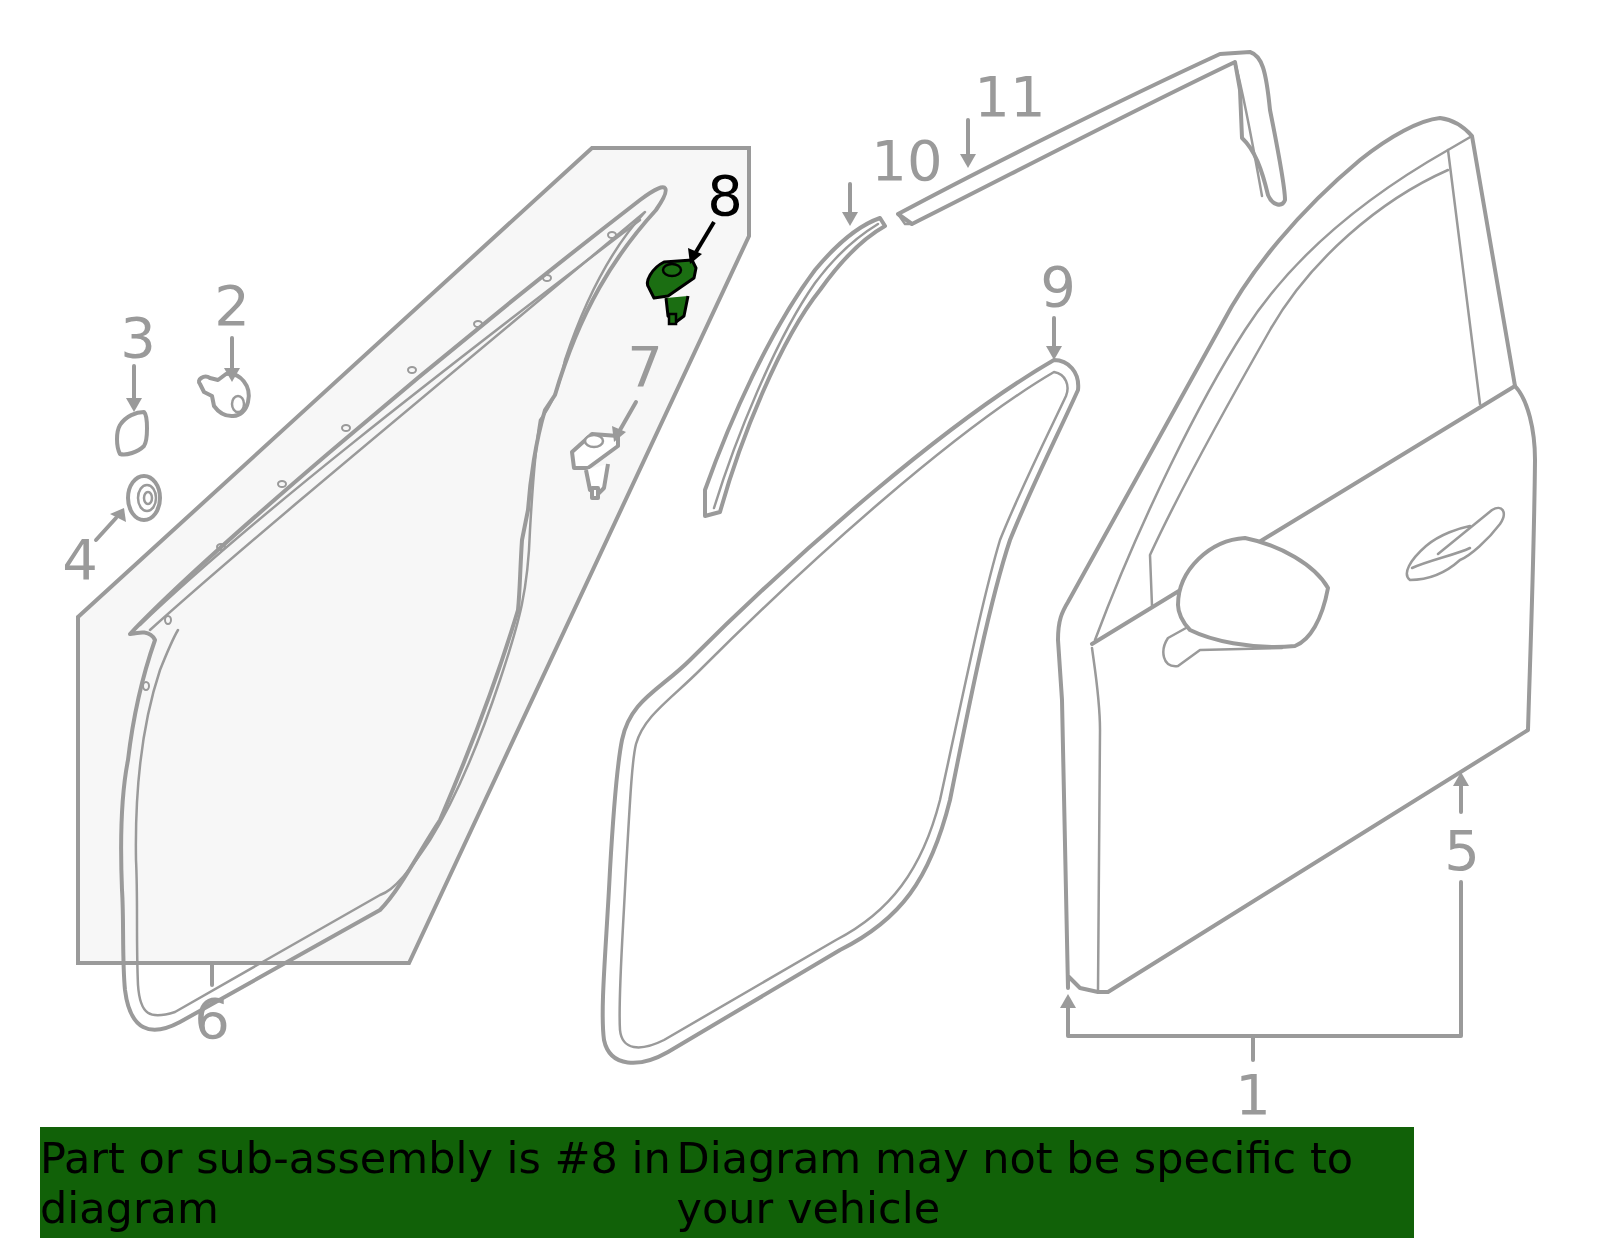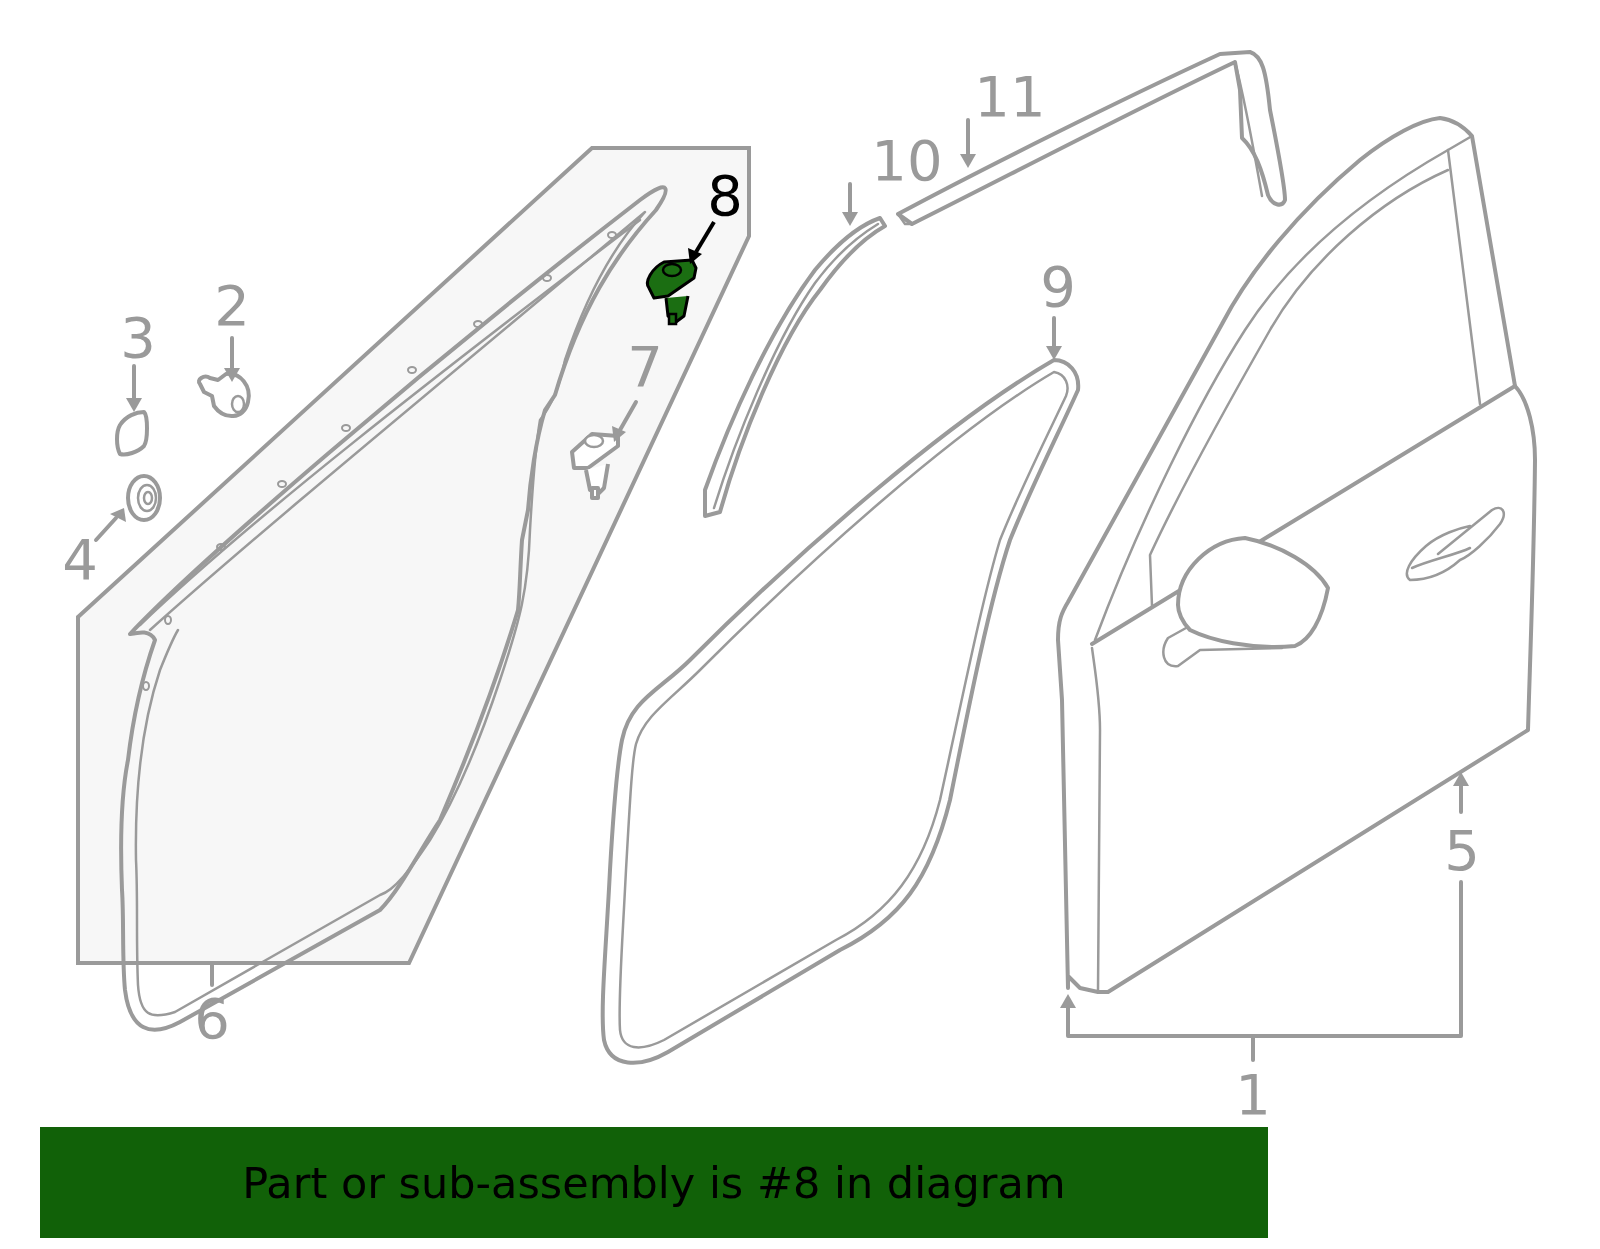--- a/index.html
+++ b/index.html
@@ -7,21 +7,21 @@
            font-family: "DejaVu Sans", sans-serif; }
     #diagram { position: absolute; left: 0; top: 0; width: 1600px; height: 1249px; }
     .ln { fill: none; stroke: #9a9a9a; stroke-width: 4; stroke-linejoin: round; stroke-linecap: round; }
     .ln2 { fill: none; stroke: #9a9a9a; stroke-width: 2.5; stroke-linejoin: round; stroke-linecap: round; }
     .fillw { fill: #ffffff; stroke: #9a9a9a; stroke-width: 4; stroke-linejoin: round; }
     .panel { fill: #f7f7f7; stroke: #9a9a9a; stroke-width: 4; stroke-linejoin: miter; }
     .callout { position: absolute; font-size: 56px; line-height: 1; color: #9a9a9a;
                font-family: "DejaVu Sans", sans-serif; transform: translate(-50%, -50%);
                white-space: nowrap; }
     .callout.active { color: #000000; }
-    #banner { position: absolute; left: 40px; top: 1127px; width: 1228px; height: 111px;
+    #banner { position: absolute; left: 40px; top: 1127px; width: 1374px; height: 111px;
               background: #116108; display: flex; flex-direction: row; align-items: center;
               justify-content: center; }
     #banner div { font-size: 43px; line-height: 50px; color: #000000;
                   font-family: "DejaVu Sans", sans-serif; }
   </style>
 </head>
 <body>
 
 <svg id="diagram" viewBox="0 0 1600 1249" xmlns="http://www.w3.org/2000/svg">
 
@@ -135,13 +135,14 @@
 <div class="callout" style="left:1462px;top:851px;">5</div>
 <div class="callout" style="left:212px;top:1019px;">6</div>
 <div class="callout" style="left:645px;top:367px;">7</div>
 <div class="callout active" style="left:725px;top:196px;">8</div>
 <div class="callout" style="left:1058px;top:287px;">9</div>
 <div class="callout" style="left:891px;top:161px;margin-left:16px;">10</div>
 <div class="callout" style="left:1010px;top:97px;">11</div>
 
 <div id="banner">
   <div>Part or sub-assembly is #8 in diagram</div>
+  <div>Diagram may not be specific to your vehicle</div>
 </div>
 
 </body></html>

